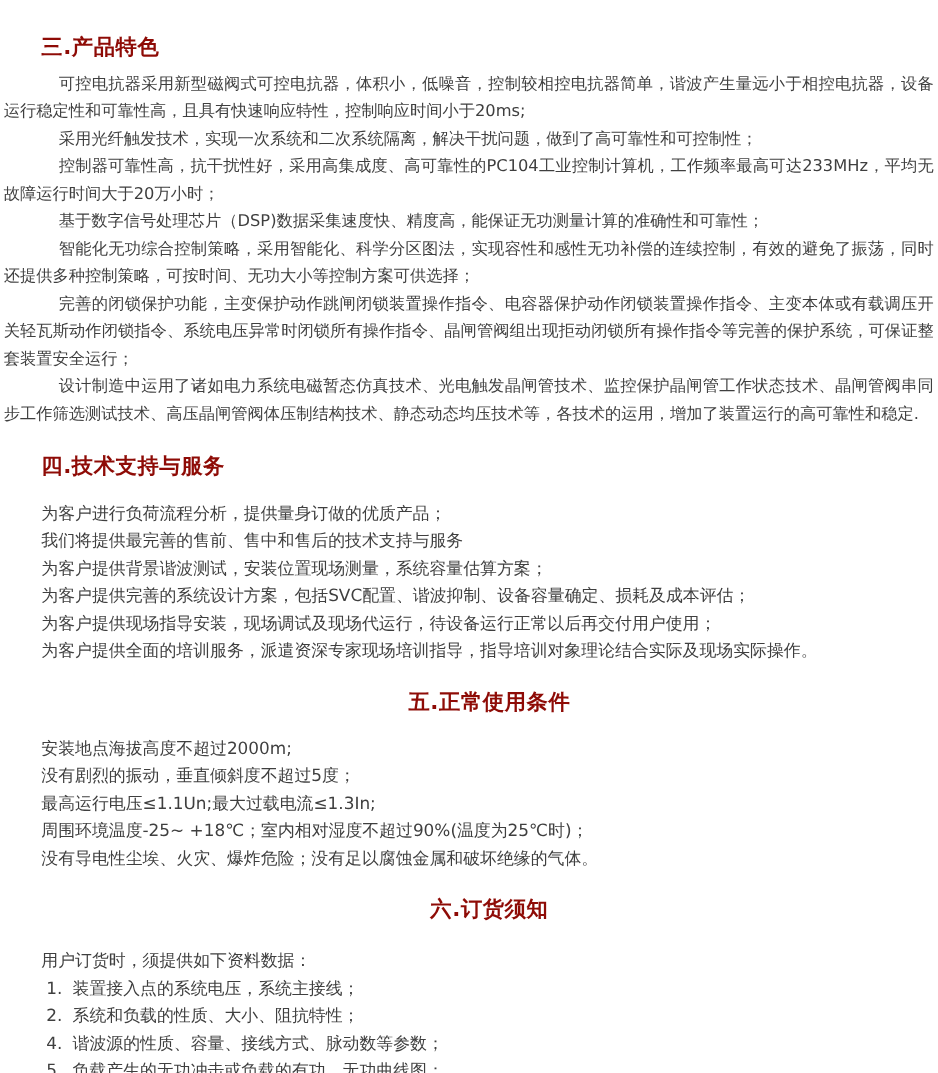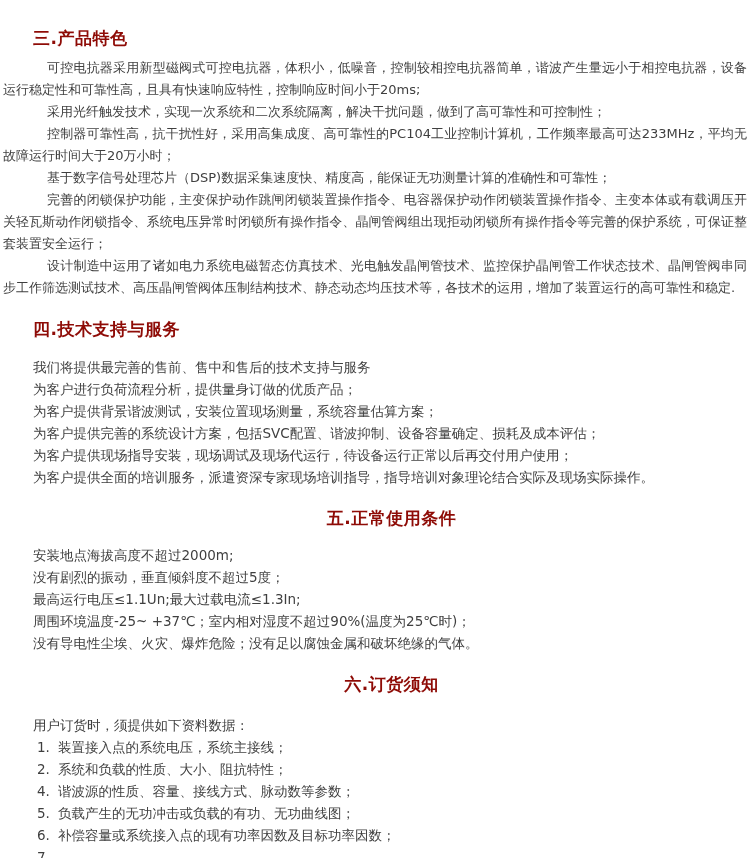--- a/index.html
+++ b/index.html
@@ -59,44 +59,45 @@
 
 <div class="page">
 
   <section>
     <h2 class="sec-heading">三.产品特色</h2>
     <div class="para-block">
       <p>可控电抗器采用新型磁阀式可控电抗器，体积小，低噪音，控制较相控电抗器简单，谐波产生量远小于相控电抗器，设备运行稳定性和可靠性高，且具有快速响应特性，控制响应时间小于20ms;</p>
       <p>采用光纤触发技术，实现一次系统和二次系统隔离，解决干扰问题，做到了高可靠性和可控制性；</p>
       <p>控制器可靠性高，抗干扰性好，采用高集成度、高可靠性的PC104工业控制计算机，工作频率最高可达233MHz，平均无故障运行时间大于20万小时；</p>
       <p>基于数字信号处理芯片（DSP)数据采集速度快、精度高，能保证无功测量计算的准确性和可靠性；</p>
+      <p>智能化无功综合控制策略，采用智能化、科学分区图法，实现容性和感性无功补偿的连续控制，有效的避免了振荡，同时还提供多种控制策略，可按时间、无功大小等控制方案可供选择；</p>
       <p>完善的闭锁保护功能，主变保护动作跳闸闭锁装置操作指令、电容器保护动作闭锁装置操作指令、主变本体或有载调压开关轻瓦斯动作闭锁指令、系统电压异常时闭锁所有操作指令、晶闸管阀组出现拒动闭锁所有操作指令等完善的保护系统，可保证整套装置安全运行；</p>
       <p>设计制造中运用了诸如电力系统电磁暂态仿真技术、光电触发晶闸管技术、监控保护晶闸管工作状态技术、晶闸管阀串同步工作筛选测试技术、高压晶闸管阀体压制结构技术、静态动态均压技术等，各技术的运用，增加了装置运行的高可靠性和稳定.</p>
     </div>
   </section>
 
   <section>
     <h2 class="sec-heading gap-top-sm">四.技术支持与服务</h2>
     <div class="line-block">
+      <div class="tline">为客户进行负荷流程分析，提供量身订做的优质产品；</div>
       <div class="tline">我们将提供最完善的售前、售中和售后的技术支持与服务</div>
-      <div class="tline">为客户进行负荷流程分析，提供量身订做的优质产品；</div>
       <div class="tline">为客户提供背景谐波测试，安装位置现场测量，系统容量估算方案；</div>
       <div class="tline">为客户提供完善的系统设计方案，包括SVC配置、谐波抑制、设备容量确定、损耗及成本评估；</div>
       <div class="tline">为客户提供现场指导安装，现场调试及现场代运行，待设备运行正常以后再交付用户使用；</div>
       <div class="tline">为客户提供全面的培训服务，派遣资深专家现场培训指导，指导培训对象理论结合实际及现场实际操作。</div>
     </div>
   </section>
 
   <section>
     <h2 class="sec-heading gap-top">五.正常使用条件</h2>
     <div class="line-block tight">
       <div class="tline">安装地点海拔高度不超过2000m;</div>
       <div class="tline">没有剧烈的振动，垂直倾斜度不超过5度；</div>
       <div class="tline">最高运行电压≤1.1Un;最大过载电流≤1.3In;</div>
-      <div class="tline">周围环境温度-25~ +37℃；室内相对湿度不超过90%(温度为25℃时)；</div>
+      <div class="tline">周围环境温度-25~ +18℃；室内相对湿度不超过90%(温度为25℃时)；</div>
       <div class="tline">没有导电性尘埃、火灾、爆炸危险；没有足以腐蚀金属和破坏绝缘的气体。</div>
     </div>
   </section>
 
   <section>
     <h2 class="sec-heading gap-top">六.订货须知</h2>
     <div class="line-block wide">
       <div class="tline">用户订货时，须提供如下资料数据：</div>
       <div class="oitem">
         <span class="num">1.</span><span>装置接入点的系统电压，系统主接线；</span>

